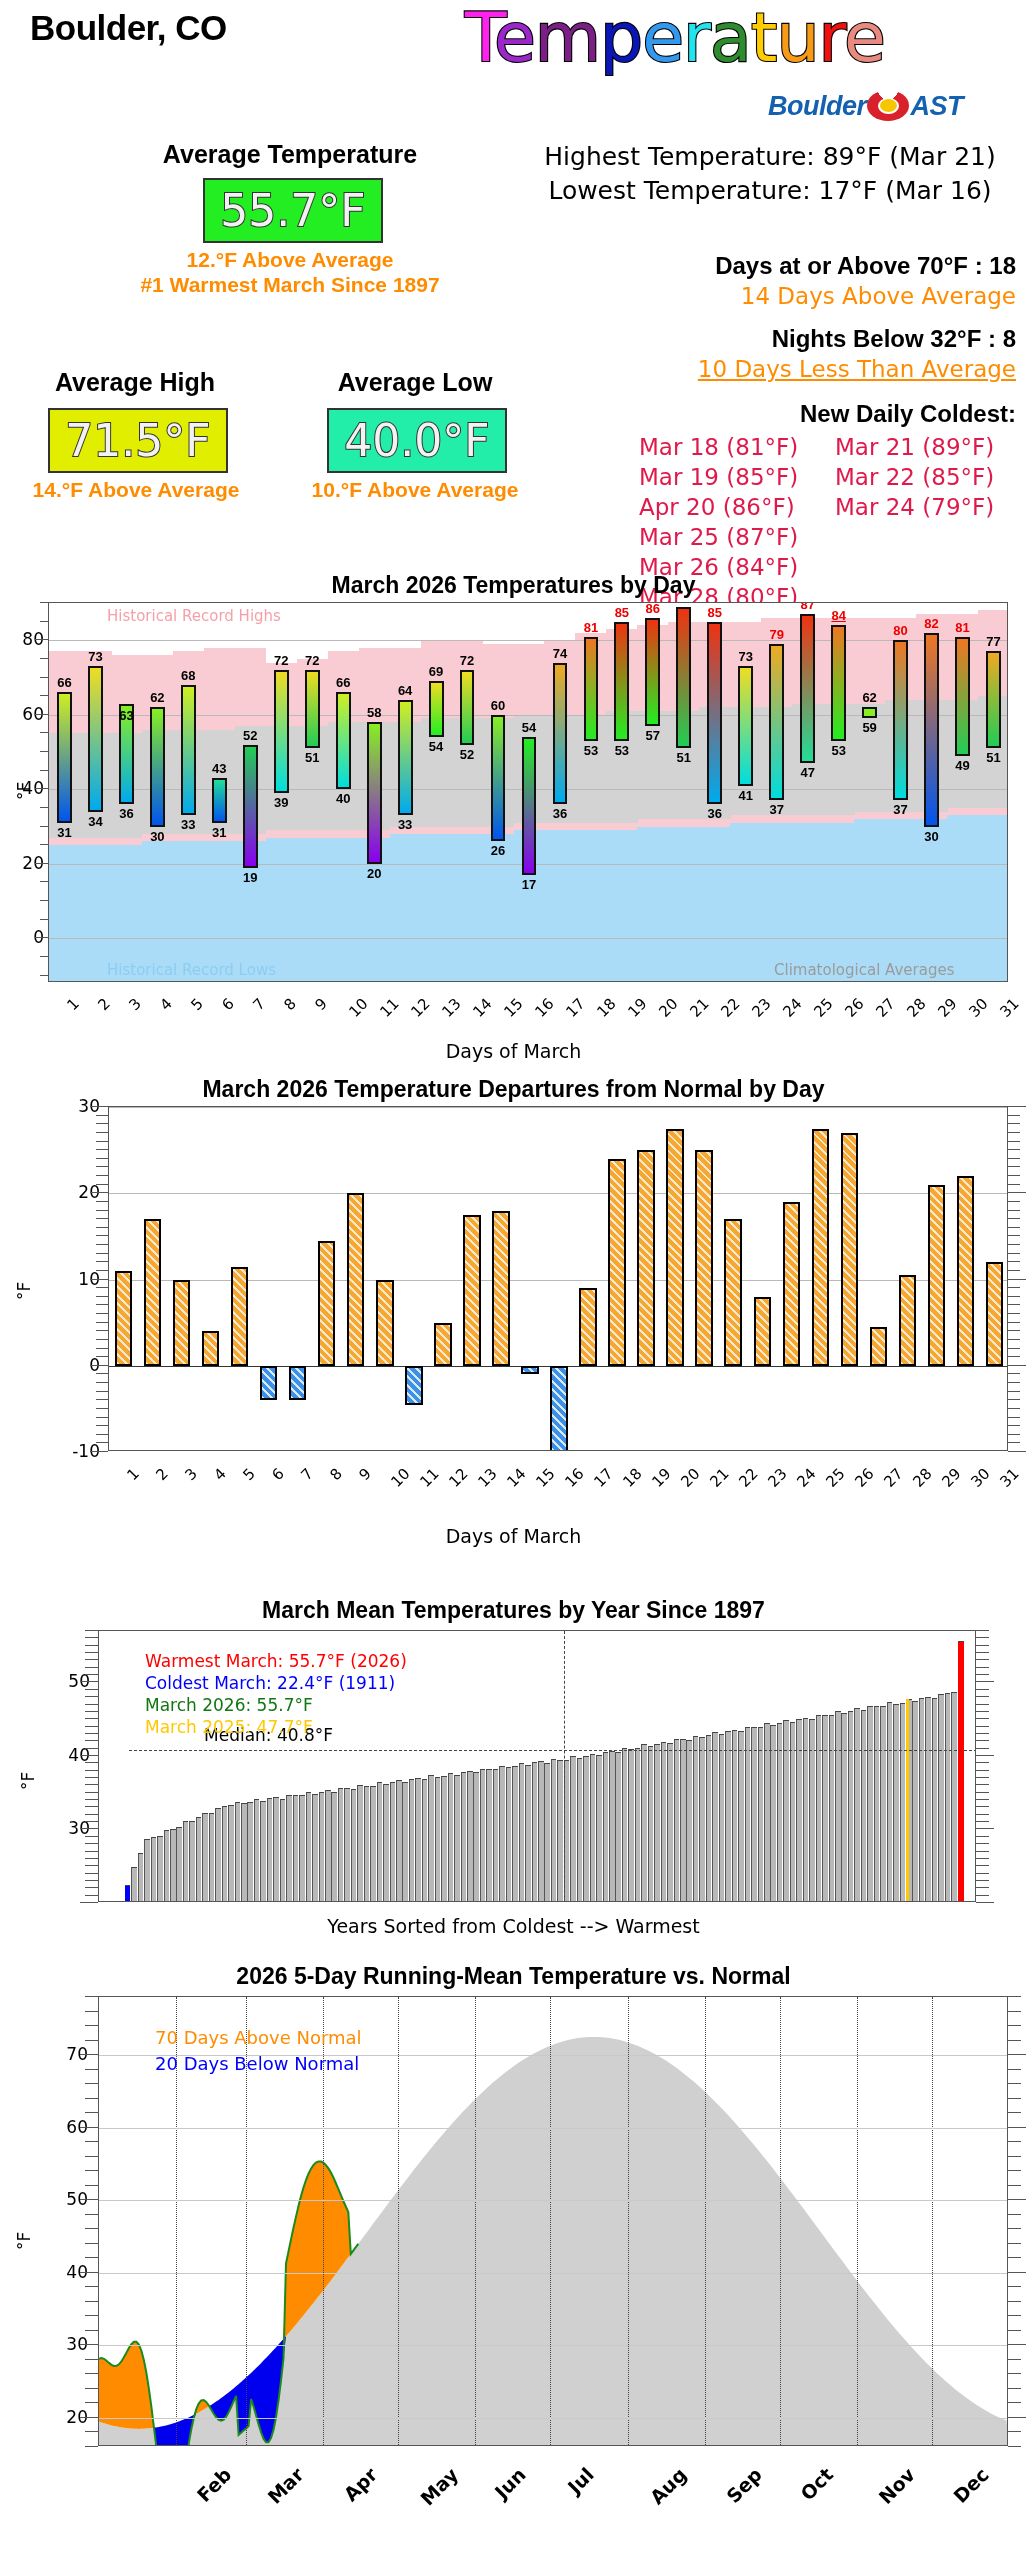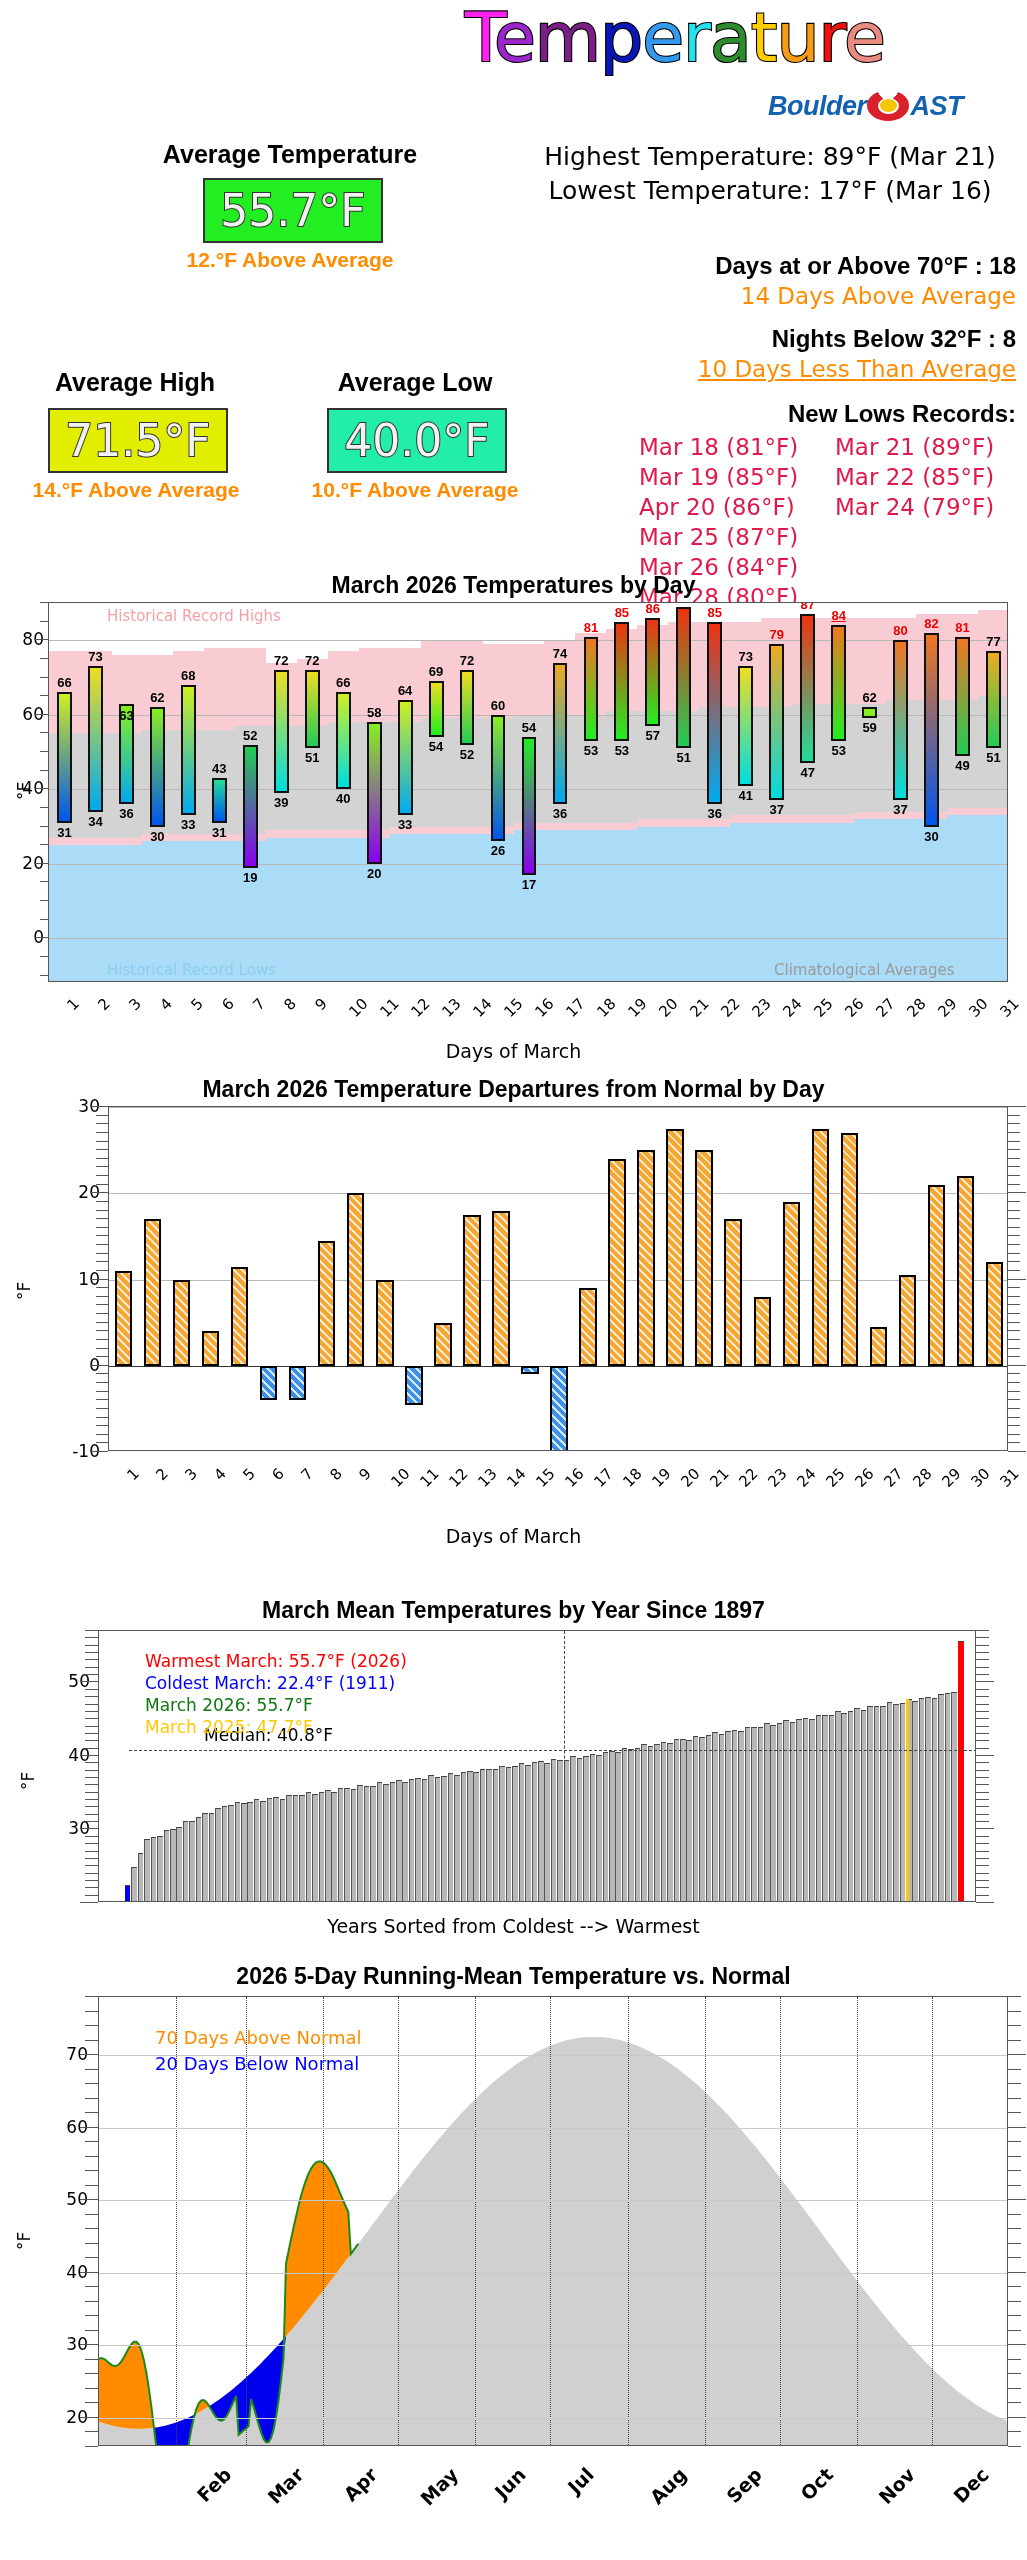--- a/index.html
+++ b/index.html
@@ -43,34 +43,36 @@
   .hatchB{background-color:#3d90e8;background-image:repeating-linear-gradient(45deg,rgba(255,255,255,.8) 0 2px,transparent 2px 6px);border:2px solid #000;box-sizing:border-box;position:absolute;}
   .ybar{position:absolute;background:#b8b8b8;border-left:.4px solid #555;border-top:.6px solid #444;box-sizing:border-box;}
   .gl{position:absolute;border-top:1px solid #b9b9b9;}
   .vdash{position:absolute;border-left:1.5px dashed #444;}
   .hdash{position:absolute;border-top:1.5px dashed #444;}
 </style>
 </head>
 <body>
 
 <div class="abs" id="hdr-title">
+  <div>Boulder, CO</div>
 </div>
 
 <div class="abs" id="logo-word"><span style="color: rgb(255, 34, 238);">T</span><span style="color: rgb(155, 38, 201);">e</span><span style="color: rgb(123, 31, 134);">m</span><span style="color: rgb(11, 23, 181);">p</span><span style="color: rgb(51, 153, 238);">e</span><span style="color: rgb(34, 227, 238);">r</span><span style="color: rgb(46, 139, 46);">a</span><span style="color: rgb(255, 204, 0);">t</span><span style="color: rgb(247, 154, 24);">u</span><span style="color: rgb(238, 17, 17);">r</span><span style="color: rgb(232, 138, 128);">e</span></div>
 
 <div class="abs" id="bcast">
   <span>Boulder</span><span class="co-c"><span class="ring"></span><span class="hole"></span><span class="dot"></span></span><span>AST</span>
 </div>
 
 <div class="abs stat-label" style="left:110px;top:140px;width:360px;">Average Temperature</div>
 <div class="abs tbox" id="box-avg" style="left:203px;top:178px;width:176px;height:61px;background:#22ee22;">
   <span>55.7°F</span>
 </div>
 <div class="abs anom" style="left:60px;top:248px;width:460px;">
   <div>12.°F Above Average</div>
+  <div>#1 Warmest March Since 1897</div>
 </div>
 
 <div class="abs stat-label" style="left:10px;top:368px;width:250px;">Average High</div>
 <div class="abs tbox" id="box-high" style="left:48px;top:408px;width:176px;height:61px;background:#e2ee00;">
   <span>71.5°F</span>
 </div>
 <div class="abs anom" style="left:6px;top:478px;width:260px;">14.°F Above Average</div>
 
 <div class="abs stat-label" style="left:290px;top:368px;width:250px;">Average Low</div>
 <div class="abs tbox" id="box-low" style="left:327px;top:408px;width:176px;height:61px;background:#22eeaa;">
@@ -79,21 +81,21 @@
 <div class="abs anom" style="left:285px;top:478px;width:260px;">10.°F Above Average</div>
 
 <div class="abs rt-line" style="left:520px;top:142px;width:500px;">Highest Temperature: 89°F (Mar 21)</div>
 <div class="abs rt-line" style="left:520px;top:176px;width:500px;">Lowest Temperature: 17°F (Mar 16)</div>
 
 <div class="abs rt-bold" style="left:560px;top:252px;width:456px;">Days at or Above 70°F : 18</div>
 <div class="abs rt-orange" style="left:560px;top:283px;width:456px;">14 Days Above Average</div>
 <div class="abs rt-bold" style="left:560px;top:325px;width:456px;">Nights Below 32°F : 8</div>
 <div class="abs rt-orange" style="left:560px;top:356px;width:456px;text-decoration:underline;">10 Days Less Than Average</div>
 
-<div class="abs rec-hdr" style="left:560px;top:400px;width:456px;">New Lows Records:</div>
+<div class="abs rec-hdr" style="left:560px;top:400px;width:456px;">New Daily Coldest:</div>
 <div class="abs" id="rec-left" style="left:639px;top:434px;">
     <div class="rec-row" style="margin-bottom: 4px;">Mar 18 (81°F)</div>
     <div class="rec-row" style="margin-bottom: 4px;">Mar 19 (85°F)</div>
     <div class="rec-row" style="margin-bottom: 4px;">Apr 20 (86°F)</div>
     <div class="rec-row" style="margin-bottom: 4px;">Mar 25 (87°F)</div>
     <div class="rec-row" style="margin-bottom: 4px;">Mar 26 (84°F)</div>
     <div class="rec-row" style="margin-bottom: 4px;">Mar 28 (80°F)</div>
     <div class="rec-row" style="margin-bottom: 4px;">Mar 29 (82°F)</div>
     <div class="rec-row" style="margin-bottom: 4px;">Mar 30 (81°F)</div>
   </div>

